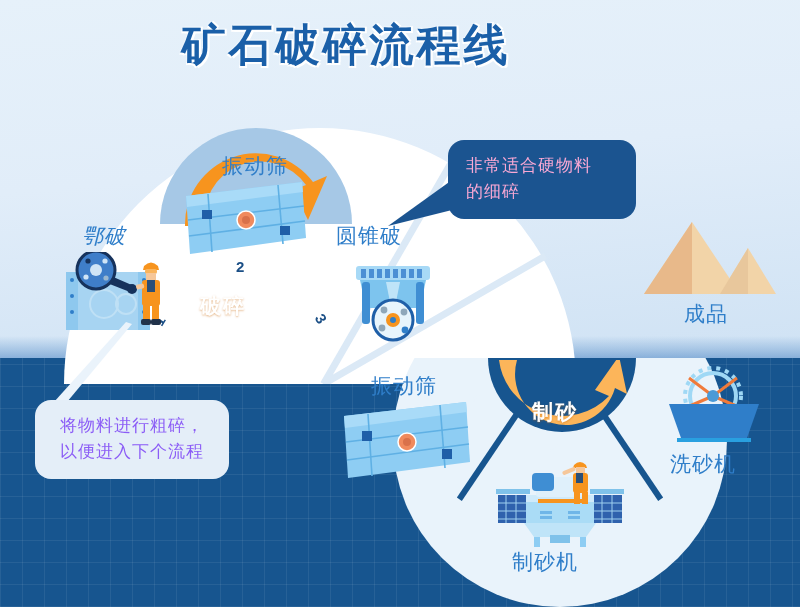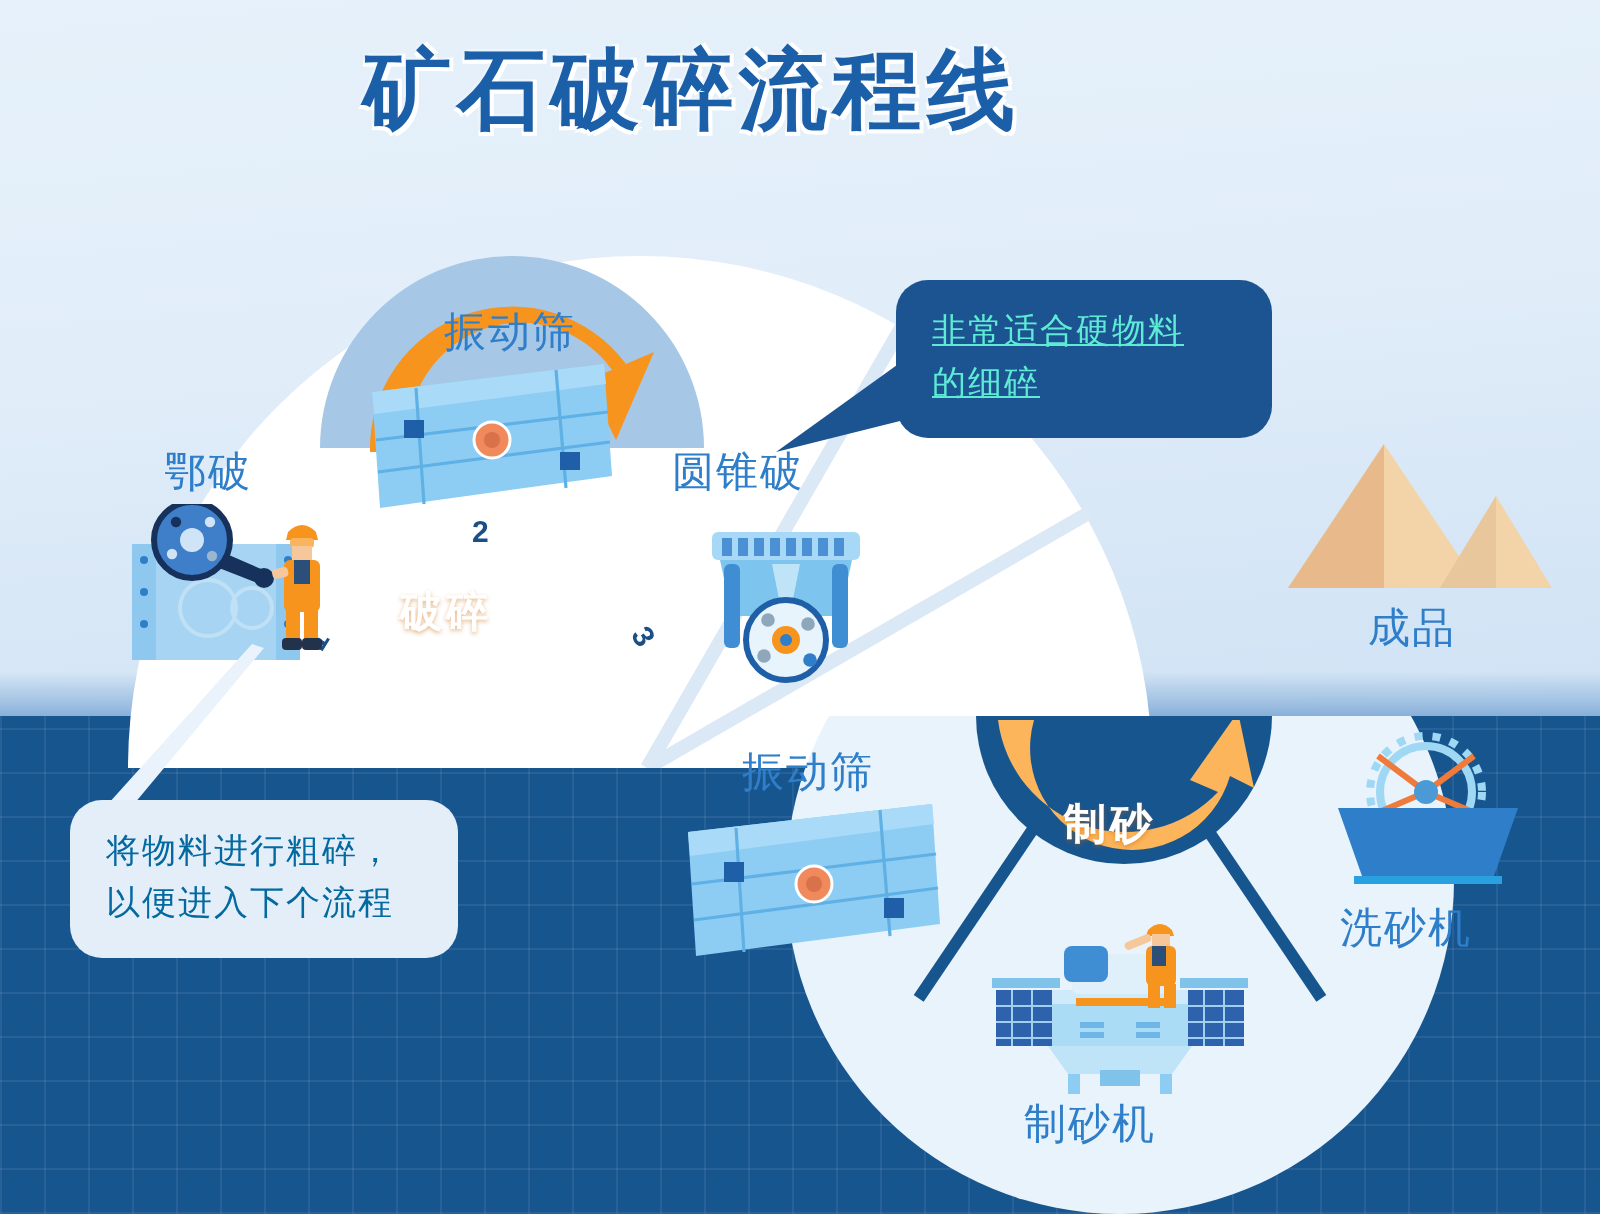--- a/index.html
+++ b/index.html
@@ -98,22 +98,22 @@
     font-size:44px;font-weight:700;color:#1a5fa8;letter-spacing:3px;
     text-shadow:2px 2px 0 #ffffff,-1px -1px 0 #eaf3fb,2px -1px 0 #fff,-1px 2px 0 #fff;
   }
 
   
   .callout{position:absolute;}
   .callout .box{
     border-radius:16px;padding:13px 18px;line-height:1.55;
     font-size:17px;letter-spacing:1px;white-space:pre-line;
   }
-  .co-dark .box{background:#1b5490;color:#5eead4;text-decoration:underline;}
-  .co-light .box{background:#e4eef8;color:#0369a1;}
+  .co-dark .box{background:#1b5490;color:#f9a8d4;}
+  .co-light .box{background:#e4eef8;color:#8b5cf6;text-align:center;}
 
   
   .pyr{position:absolute;}
 </style>
 </head>
 <body>
 
 <div id="stage">
 
   <div class="bg-top"></div>
@@ -134,21 +134,21 @@
 
   <svg class="arrow-top" viewBox="0 0 158 86">
     <path d="M8,84 A71,71 0 0 1 136,40 L150,34 L131,78 L116,48 L129,43 A56,56 0 0 0 28,84 Z" fill="#f7941e"></path>
   </svg>
   <div class="arc-text" style="left:200px;top:292px;">破碎</div>
 
   <div class="num" style="left:155px;top:312px;transform:rotate(-58deg)">1</div>
   <div class="num" style="left:236px;top:258px;">2</div>
   <div class="num" style="left:317px;top:310px;transform:rotate(58deg)">3</div>
 
-  <div class="lbl" style="left:82px;top:222px;">鄂破</div>
+  <div class="lbl" style="left:82px;top:222px;font-style:italic;">鄂破</div>
   <div class="lbl" style="left:222px;top:152px;">振动筛</div>
   <div class="lbl" style="left:336px;top:222px;">圆锥破</div>
 
   <svg style="position:absolute;left:60px;top:252px;width:108px;height:88px;" viewBox="0 0 108 88">
     <rect x="6" y="20" width="84" height="58" fill="#a7d4f2"></rect>
     <rect x="6" y="20" width="12" height="58" fill="#8ec8ee"></rect>
     <rect x="78" y="20" width="12" height="58" fill="#8ec8ee"></rect>
     <circle cx="12" cy="28" r="2" fill="#2f7ec9"></circle>
       <circle cx="12" cy="44" r="2" fill="#2f7ec9"></circle>
     <circle cx="12" cy="60" r="2" fill="#2f7ec9"></circle>

